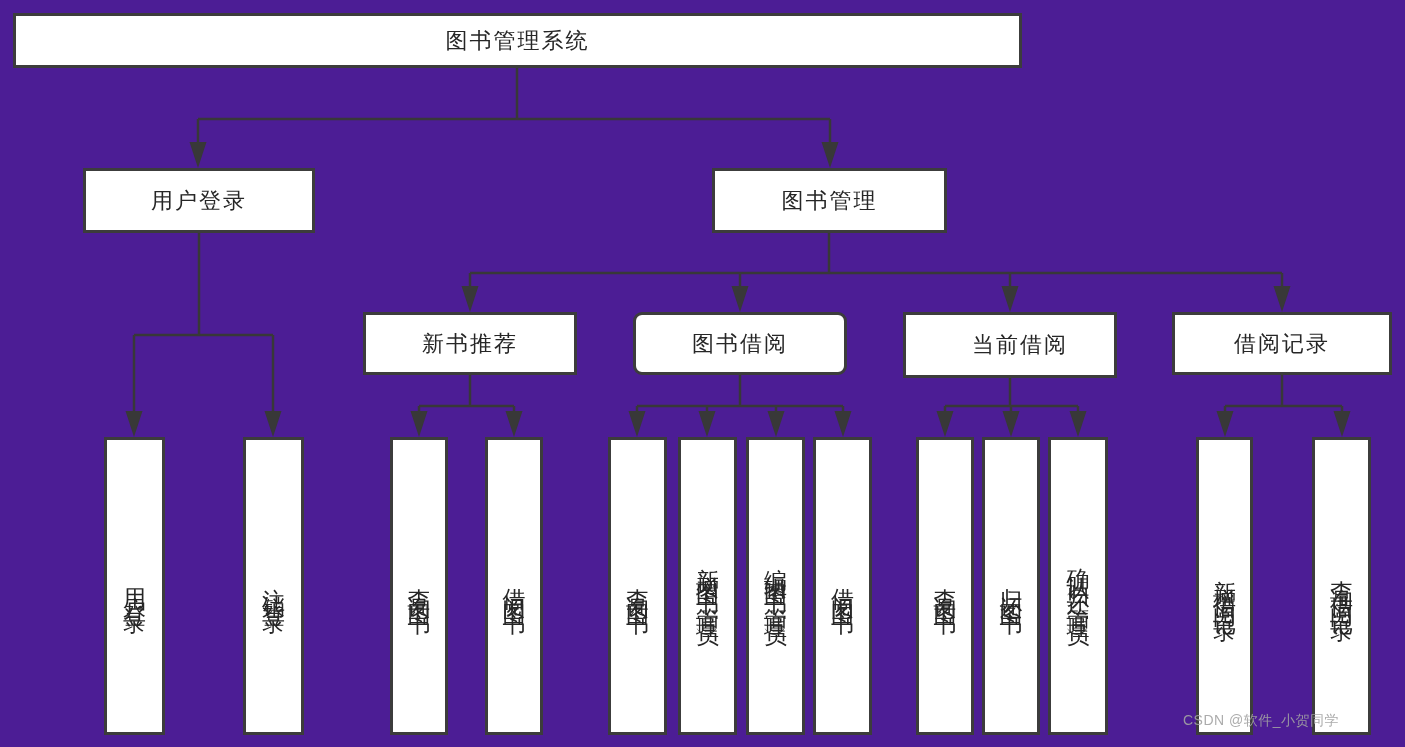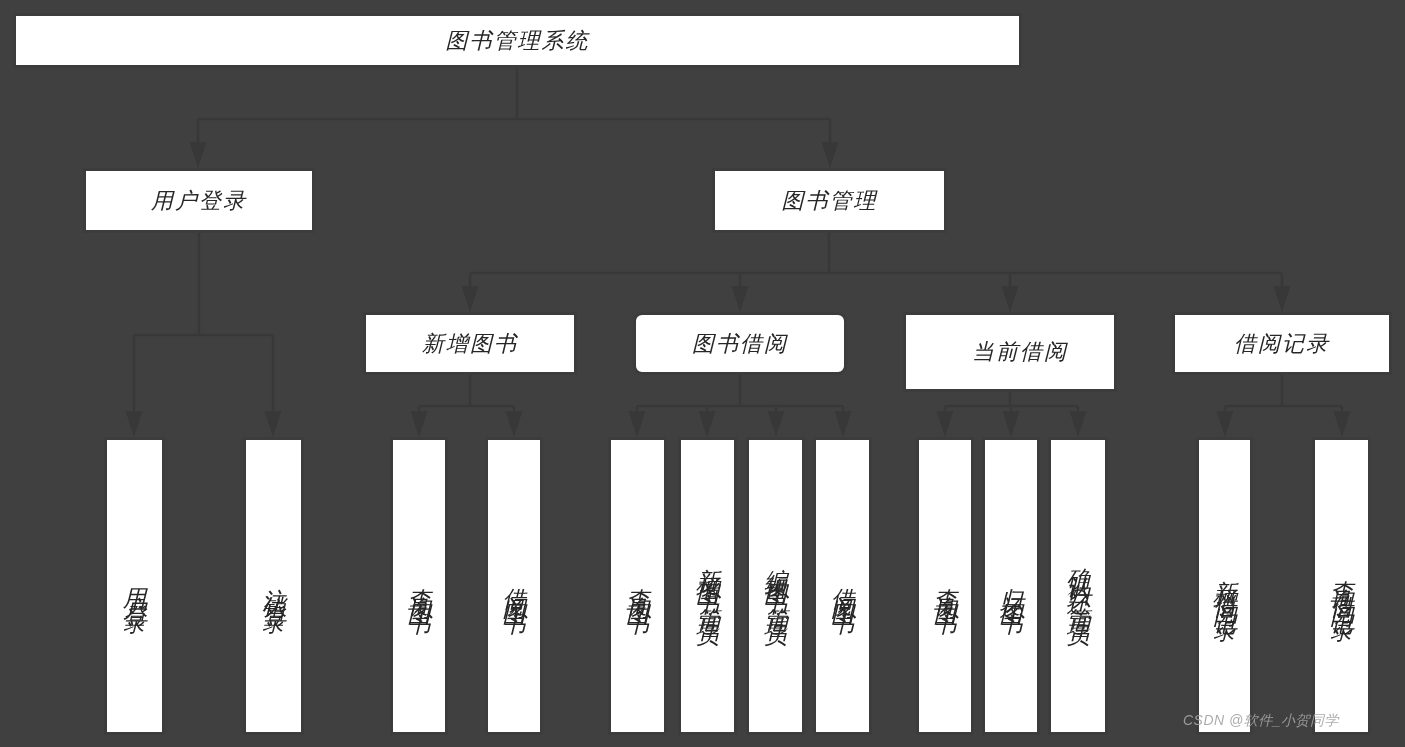--- a/index.html
+++ b/index.html
@@ -4,24 +4,23 @@
 <style>
   html, body {
     margin: 0;
     padding: 0;
     background: #ffffff;
   }
   .canvas {
     position: relative;
     width: 1405px;
     height: 747px;
-    background: #404040;
+    background: #4c1d95;
     overflow: hidden;
     font-family: "Liberation Sans", "DejaVu Sans", sans-serif;
-    font-style: italic;
   }
   .connectors {
     position: absolute;
     left: 0;
     top: 0;
     width: 1405px;
     height: 747px;
   }
   .box {
     position: absolute;
@@ -154,26 +153,26 @@
   </div>
 
   <div class="box" style="left:83px; top:168px; width:232px; height:65px;">
     <span class="hlabel">用户登录</span>
   </div>
   <div class="box" style="left:712px; top:168px; width:235px; height:65px;align-items:center;">
     <span class="hlabel">图书管理</span>
   </div>
 
   <div class="box" style="left:363px; top:312px; width:214px; height:63px;">
-    <span class="hlabel">新增图书</span>
+    <span class="hlabel">新书推荐</span>
   </div>
   <div class="box" style="left:633px; top:312px; width:214px; height:63px;border-radius:9px;">
     <span class="hlabel">图书借阅</span>
   </div>
-  <div class="box" style="left:903px; top:312px; width:214px; height:80px;padding-left:20px;">
+  <div class="box" style="left:903px; top:312px; width:214px; height:66px;padding-left:20px;">
     <span class="hlabel">当前借阅</span>
   </div>
   <div class="box" style="left:1172px; top:312px; width:220px; height:63px;">
     <span class="hlabel">借阅记录</span>
   </div>
 
   <div class="box" style="left:104px; top:437px; width:61px; height:298px;">
     <span class="vlabel">用户登录</span>
   </div>
   <div class="box" style="left:243px; top:437px; width:61px; height:298px;">

